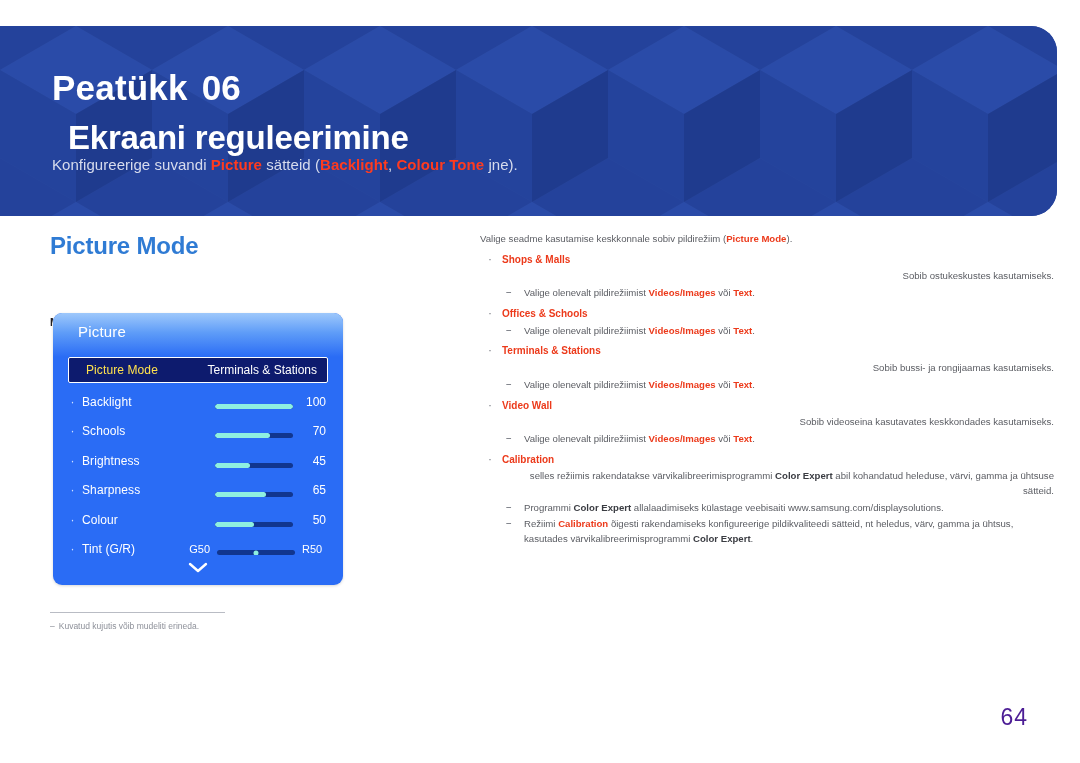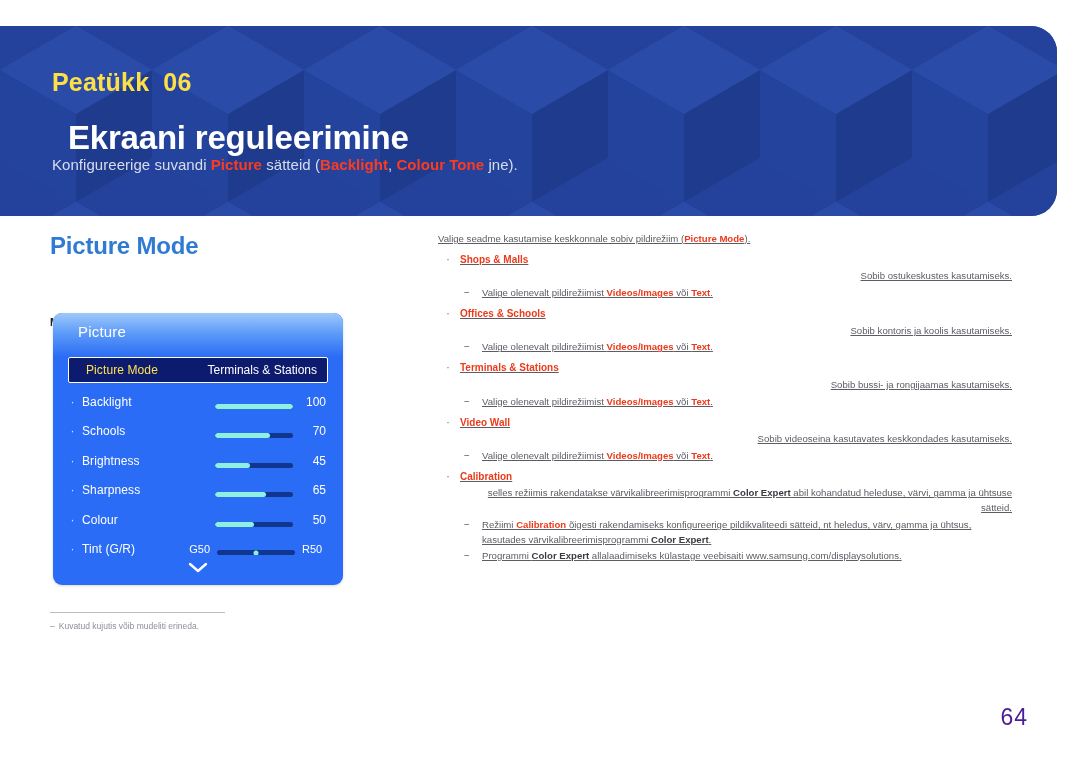--- a/index.html
+++ b/index.html
@@ -38,23 +38,23 @@
     position: absolute;
     left: 52px;
     top: 0;
     right: 0;
     bottom: 0;
   }
   .chapter-line {
     position: absolute;
     top: 42px;
     left: 0;
-    font-size: 25px;
-    font-weight: bold;
-    color: #fde047;
+    font-size: 35px;
+    font-weight: bold;
+    color: #ffffff;
     letter-spacing: 0.2px;
     white-space: nowrap;
   }
   .chapter-line .chapter-num {
     margin-left: 14px;
   }
   .chapter-title {
     position: absolute;
     top: 93px;
     left: 16px;
@@ -273,27 +273,26 @@
     top: 621px;
     font-size: 8.5px;
     color: #8d9099;
     white-space: nowrap;
   }
   .footnote .dash { margin-right: 4px; }
 
   
   .right-col {
     position: absolute;
-    left: 438px;
+    left: 480px;
     top: 232px;
     width: 574px;
     font-size: 9.6px;
     line-height: 1.55;
     color: #5b5d63;
-    text-decoration: underline;
   }
   .lead {
     margin-bottom: 5px;
   }
   .b1 {
     position: relative;
     padding-left: 22px;
     margin-top: 5px;
   }
   .b1::before {
@@ -483,21 +482,20 @@
   <div class="b1">
     <div class="b1-title">Shops &amp; Malls</div>
     <div class="b1-desc">Sobib ostukeskustes kasutamiseks.</div>
     <div class="b2">
       <span>Valige olenevalt pildirežiimist </span><span class="red">Videos/Images</span><span> või </span><span class="red">Text</span><span>.</span>
     </div>
   </div>
 
   <div class="b1">
     <div class="b1-title">Offices &amp; Schools</div>
-    <div class="b1-desc">Sobib kontoris ja koolis kasutamiseks.</div>
     <div class="b2">
       <span>Valige olenevalt pildirežiimist </span><span class="red">Videos/Images</span><span> või </span><span class="red">Text</span><span>.</span>
     </div>
   </div>
 
   <div class="b1">
     <div class="b1-title">Terminals &amp; Stations</div>
     <div class="b1-desc">Sobib bussi- ja rongijaamas kasutamiseks.</div>
     <div class="b2">
       <span>Valige olenevalt pildirežiimist </span><span class="red">Videos/Images</span><span> või </span><span class="red">Text</span><span>.</span>
@@ -511,22 +509,22 @@
       <span>Valige olenevalt pildirežiimist </span><span class="red">Videos/Images</span><span> või </span><span class="red">Text</span><span>.</span>
     </div>
   </div>
 
   <div class="b1">
     <div class="b1-title">Calibration</div>
     <div class="b1-desc">
       <span>selles režiimis rakendatakse värvikalibreerimisprogrammi </span><span class="bold">Color Expert</span><span> abil kohandatud heleduse, värvi, gamma ja ühtsuse sätteid.</span>
     </div>
     <div class="b2">
+      <span>Programmi </span><span class="bold">Color Expert</span><span> allalaadimiseks külastage veebisaiti www.samsung.com/displaysolutions.</span>
+    </div>
+    <div class="b2">
       <span>Režiimi </span><span class="red">Calibration</span><span> õigesti rakendamiseks konfigureerige pildikvaliteedi sätteid, nt heledus, värv, gamma ja ühtsus, kasutades värvikalibreerimisprogrammi </span><span class="bold">Color Expert</span><span>.</span>
     </div>
-    <div class="b2">
-      <span>Programmi </span><span class="bold">Color Expert</span><span> allalaadimiseks külastage veebisaiti www.samsung.com/displaysolutions.</span>
-    </div>
   </div>
 
 </div>
 
 <div class="page-num">64</div>
 
 </body></html>

